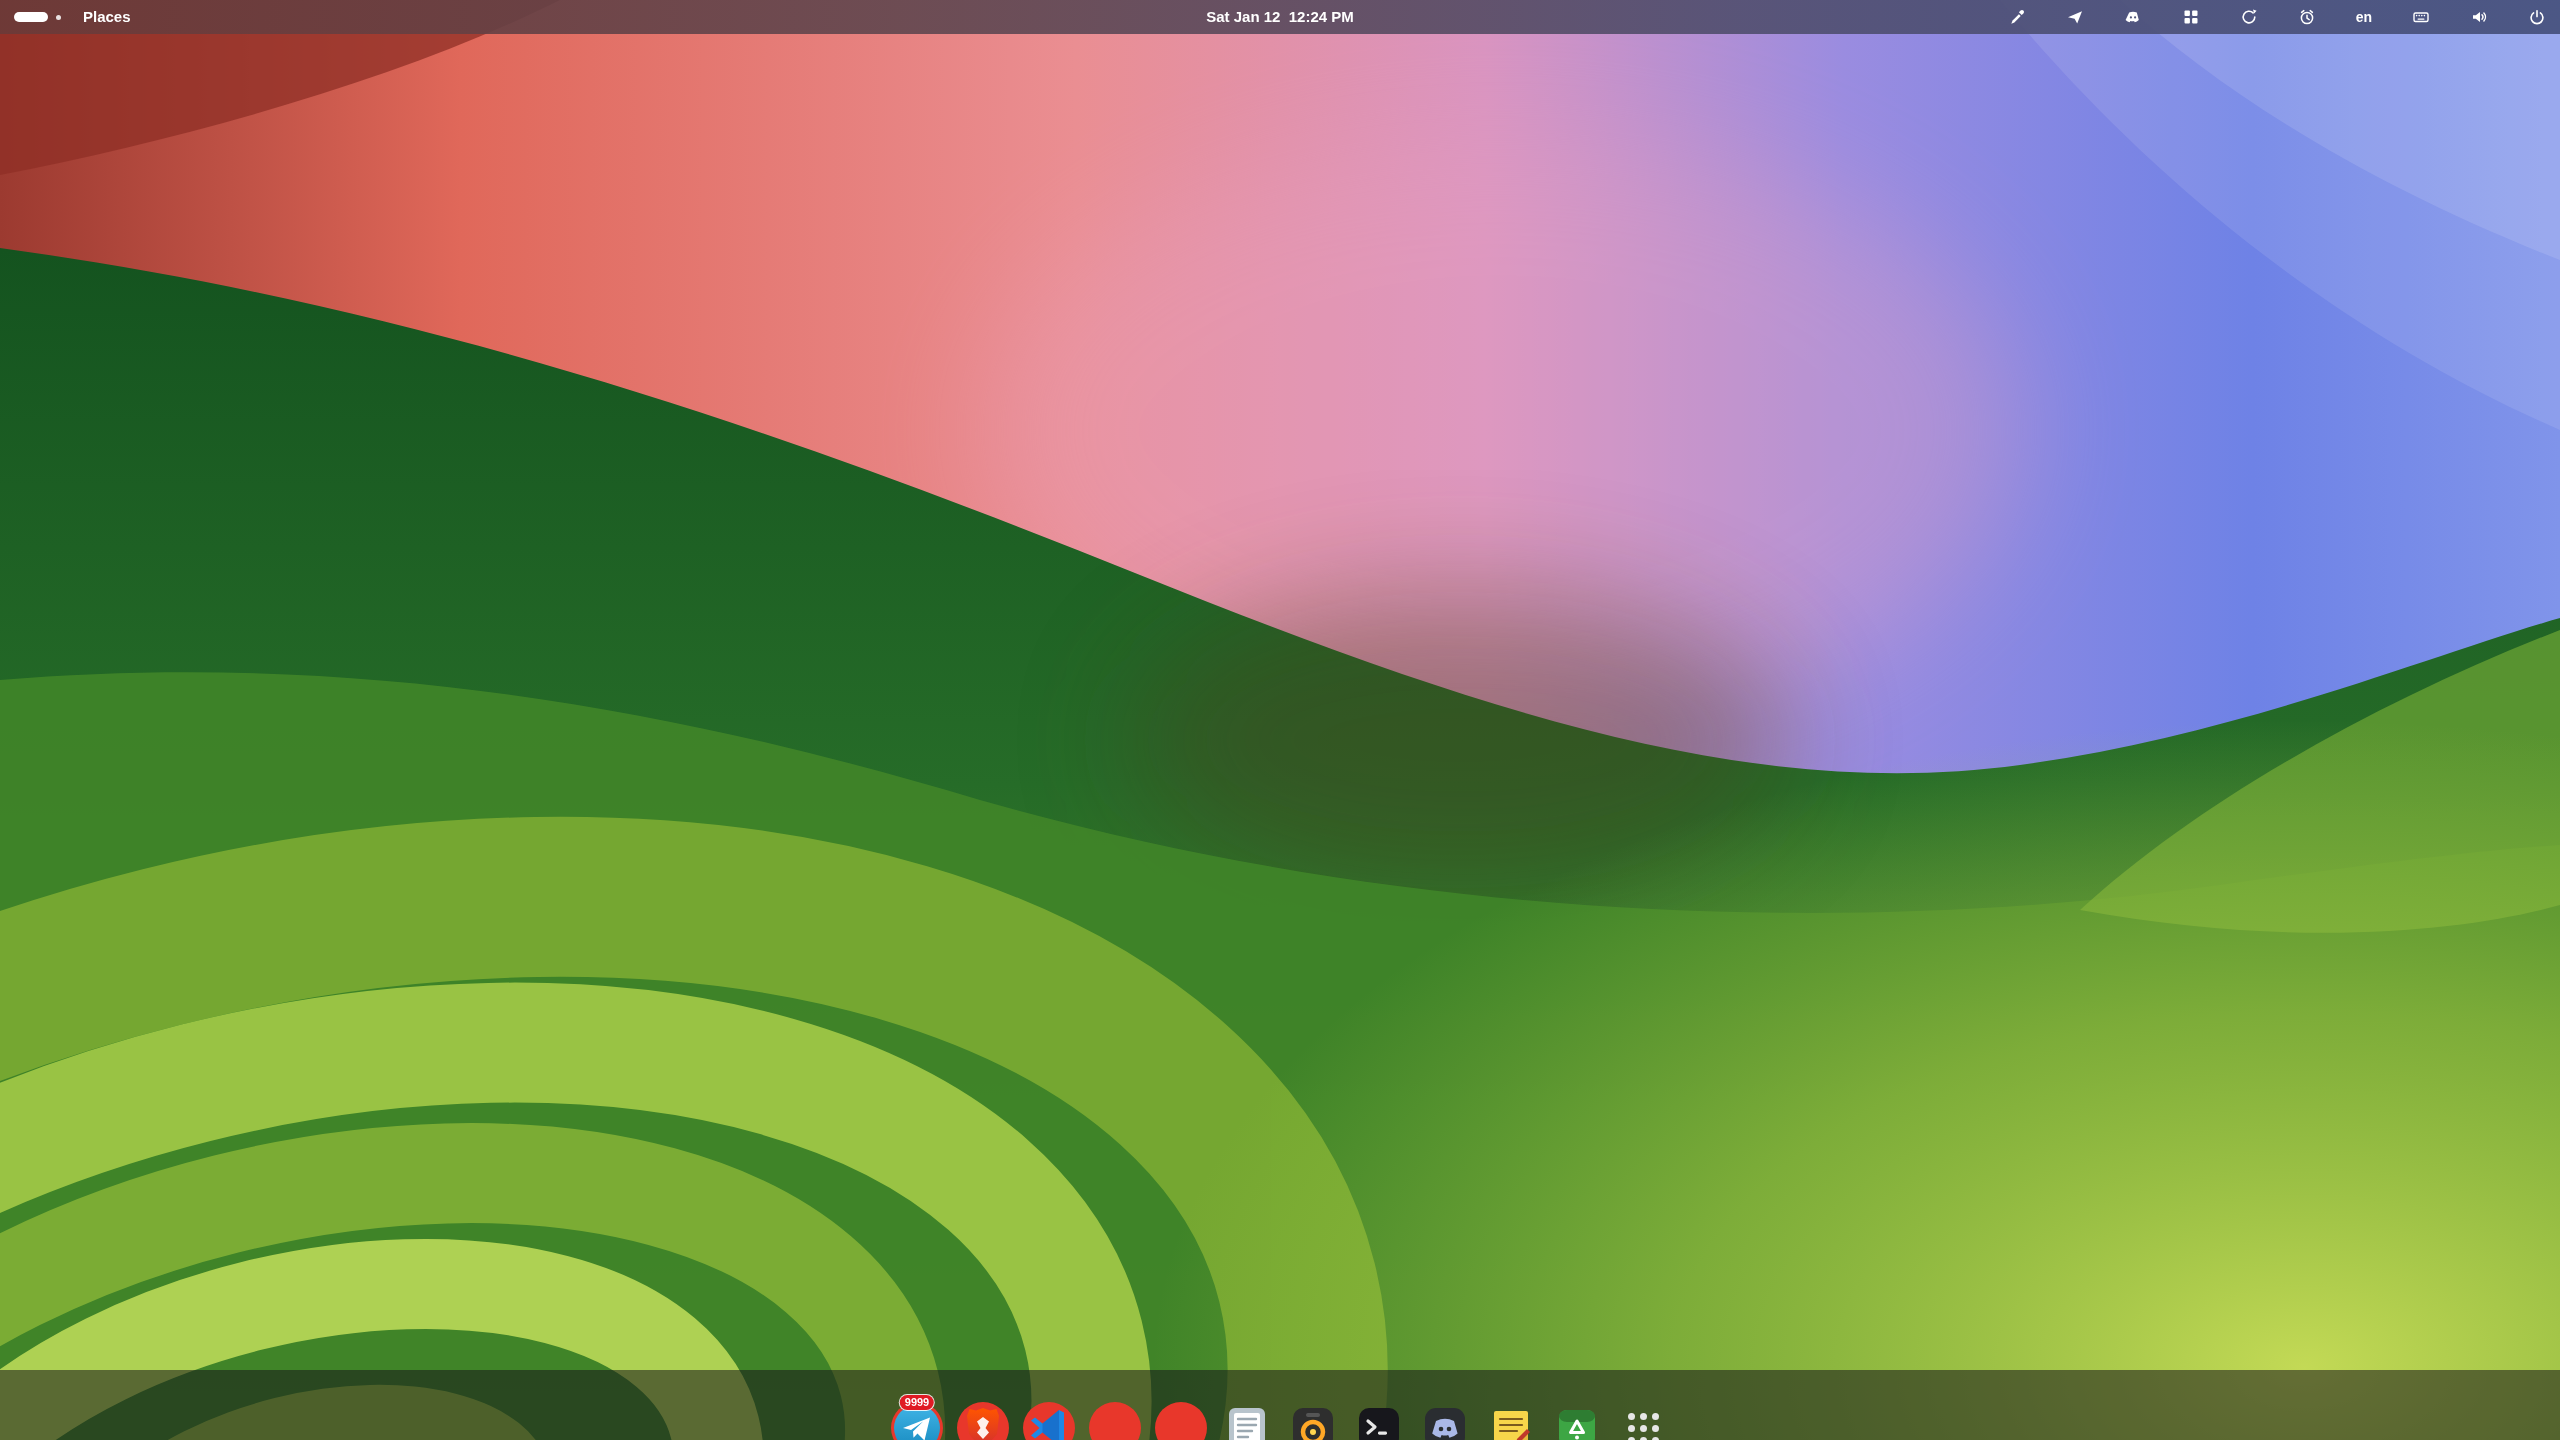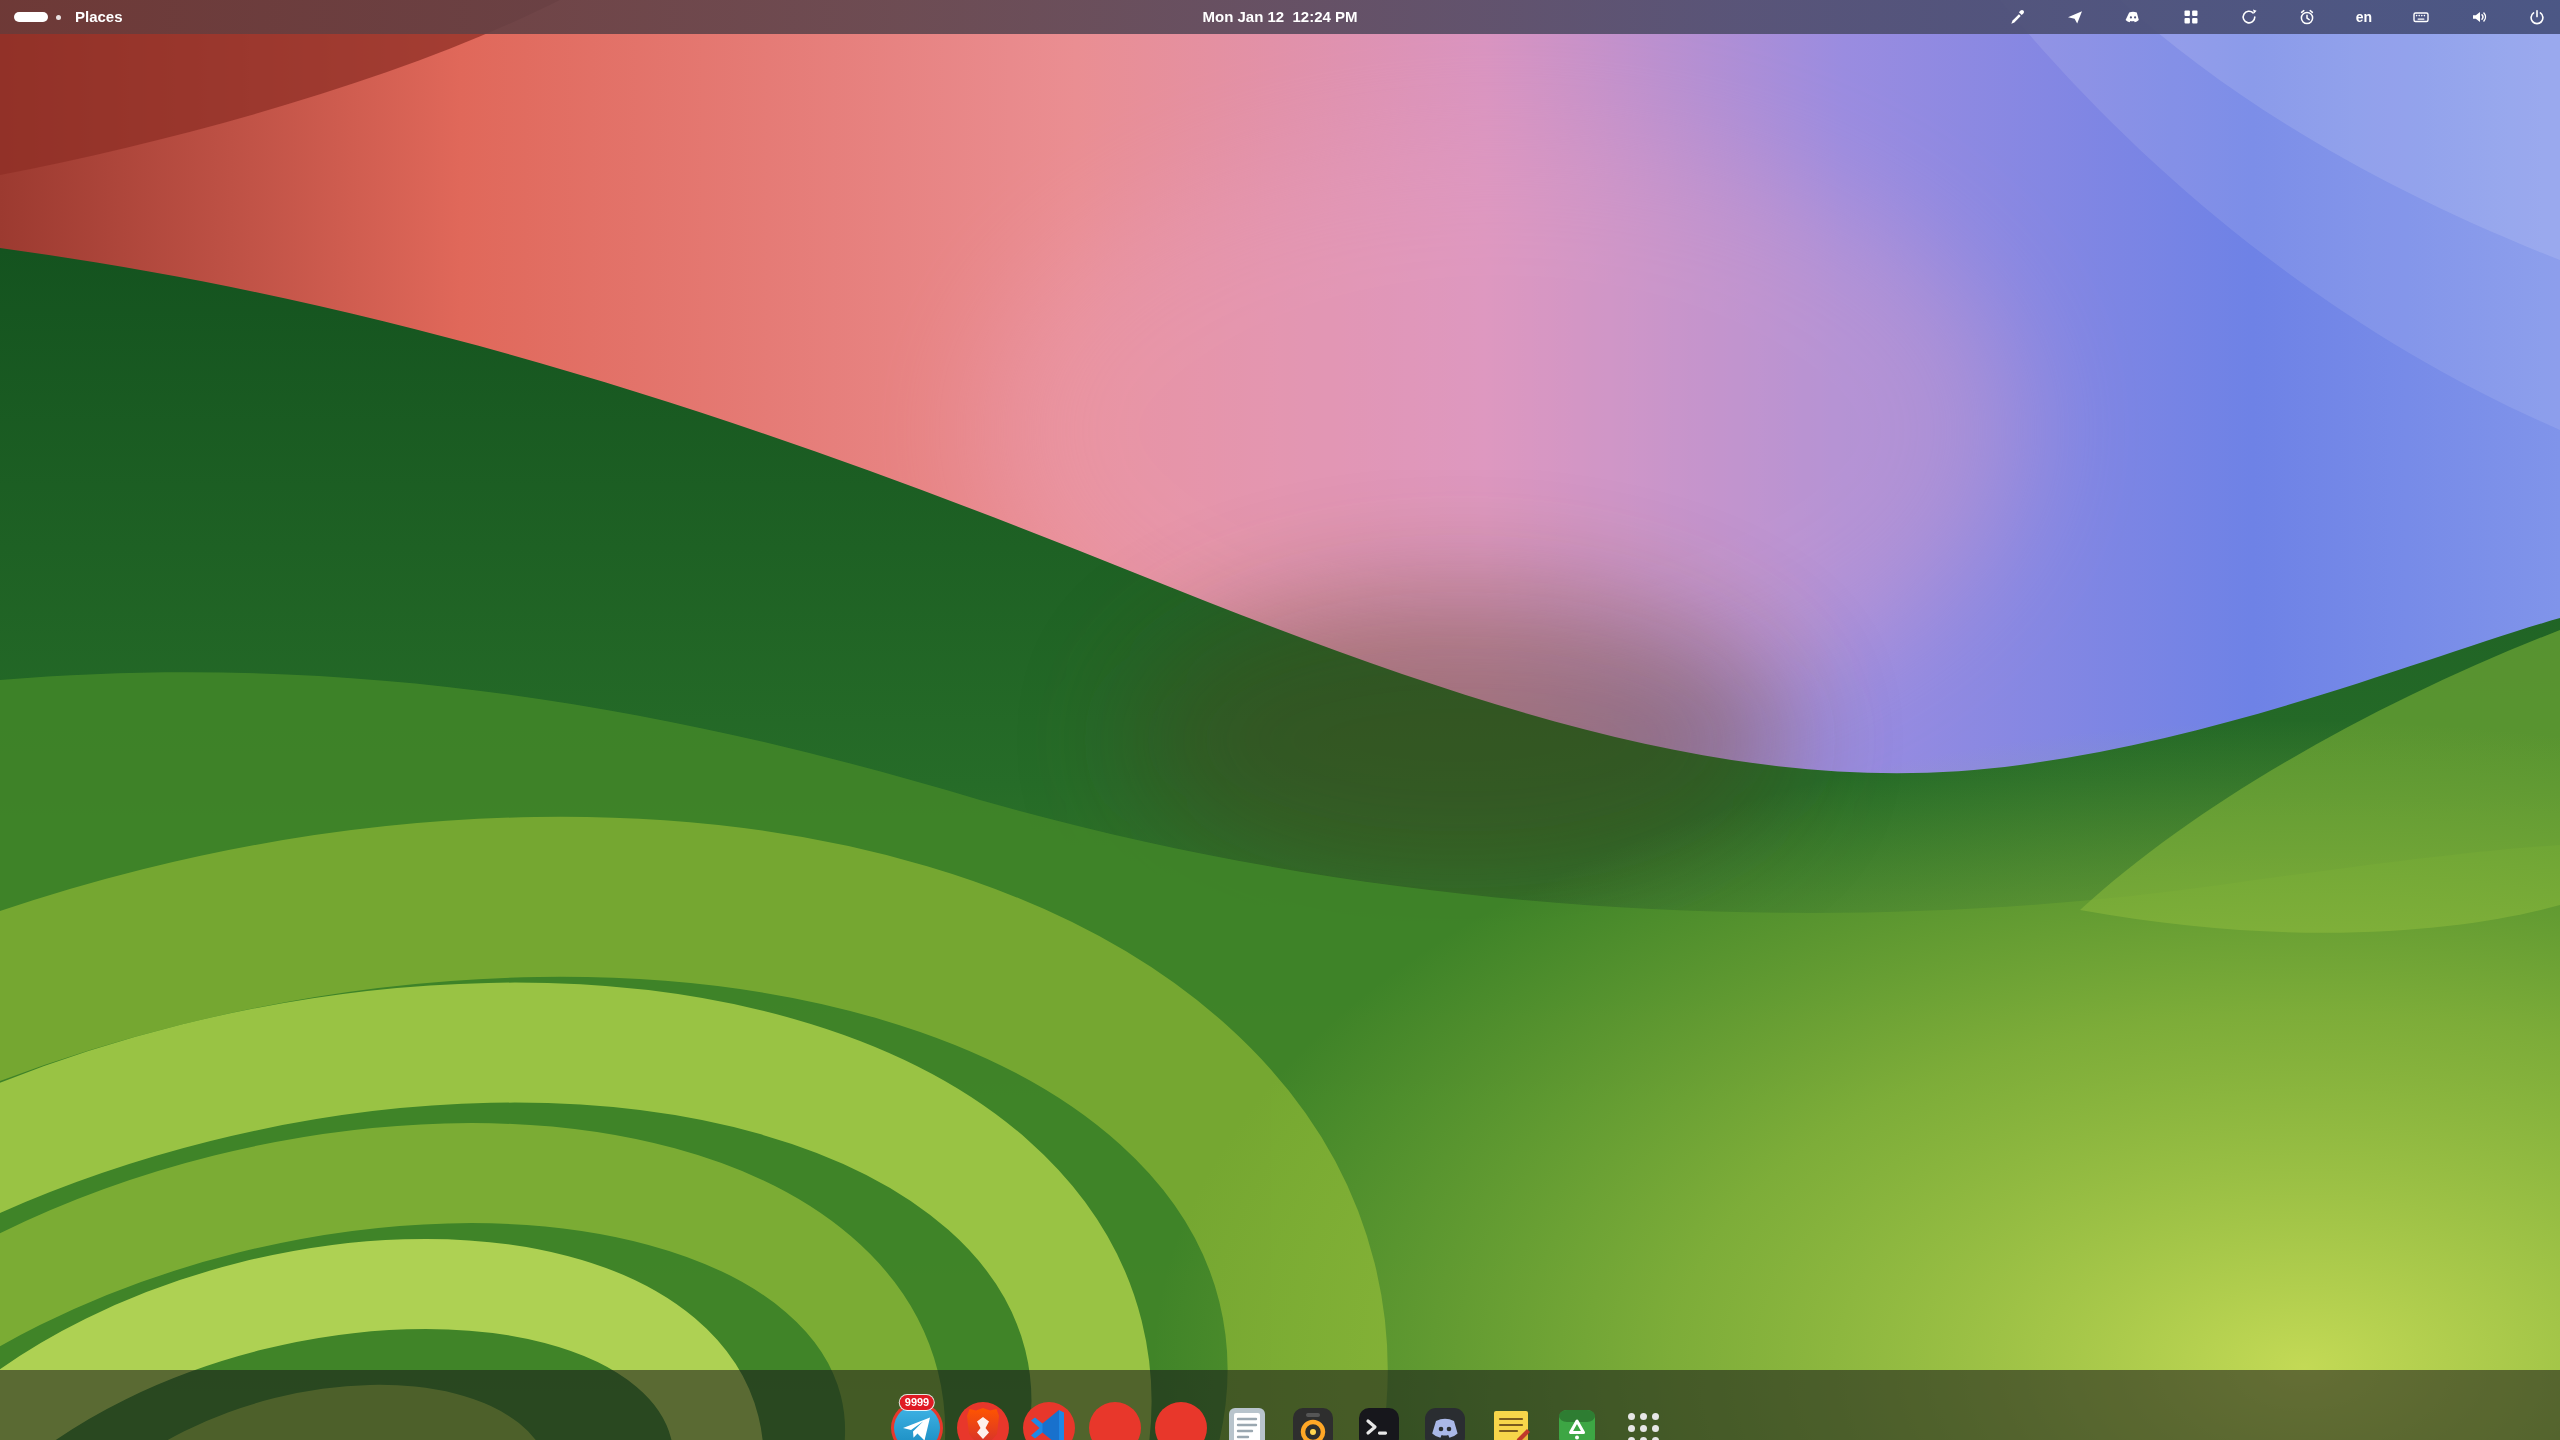--- a/index.html
+++ b/index.html
@@ -13,21 +13,21 @@
   .topbar{
     position:absolute;top:0;left:0;right:0;height:34px;z-index:10;
     display:flex;align-items:center;justify-content:space-between;
     padding:0 14px;box-sizing:border-box;color:#fff;
     background:linear-gradient(90deg,
       rgba(107,58,56,.92) 0%,
       rgba(96,70,78,.90) 35%,
       rgba(80,78,110,.90) 68%,
       rgba(69,80,124,.92) 100%);
   }
-  .tb-left{display:flex;align-items:center;gap:8px;}
+  .tb-left{display:flex;align-items:center;gap:16px;}
   .ws-ind{display:flex;align-items:center;gap:8px;cursor:pointer;}
   .ws-pill{width:34px;height:10px;border-radius:5px;background:#fff;display:block;}
   .ws-dot{width:5px;height:5px;border-radius:50%;background:rgba(255,255,255,.85);display:block;}
   .places{
     background:transparent;border:0;color:#fff;font-family:inherit;
     font-size:15px;font-weight:700;cursor:pointer;padding:0 6px;line-height:34px;
   }
   .clock{
     position:absolute;left:50%;transform:translateX(-50%);
     background:transparent;border:0;color:#fff;font-family:inherit;
@@ -155,21 +155,21 @@
 
   <header class="topbar">
     <div class="tb-left">
       <div class="ws-ind">
         <span class="ws-pill"></span>
         <span class="ws-dot"></span>
       </div>
       <button class="places">Places</button>
     </div>
 
-    <button class="clock">Mon Jan 12  12:24 PM</button>
+    <button class="clock">Sat Jan 12  12:24 PM</button>
 
     <div class="tb-right">
       <button class="tray-btn">
         <svg viewBox="0 0 18 18">
             <g stroke="#fff" stroke-width="1.5" fill="none" stroke-linecap="round">
           <path d="M12.6 2.6 a1.7 1.7 0 0 1 2.8 2.8 l-1.7 1.7 -2.8 -2.8 Z" fill="#fff" stroke="none"></path>
           <path d="M10.9 6.3 L4.6 12.6 l-1.3 3.1 3.1 -1.3 6.3 -6.3 Z" fill="#fff" stroke="none"></path>
         </g>
           </svg>
       </button>

